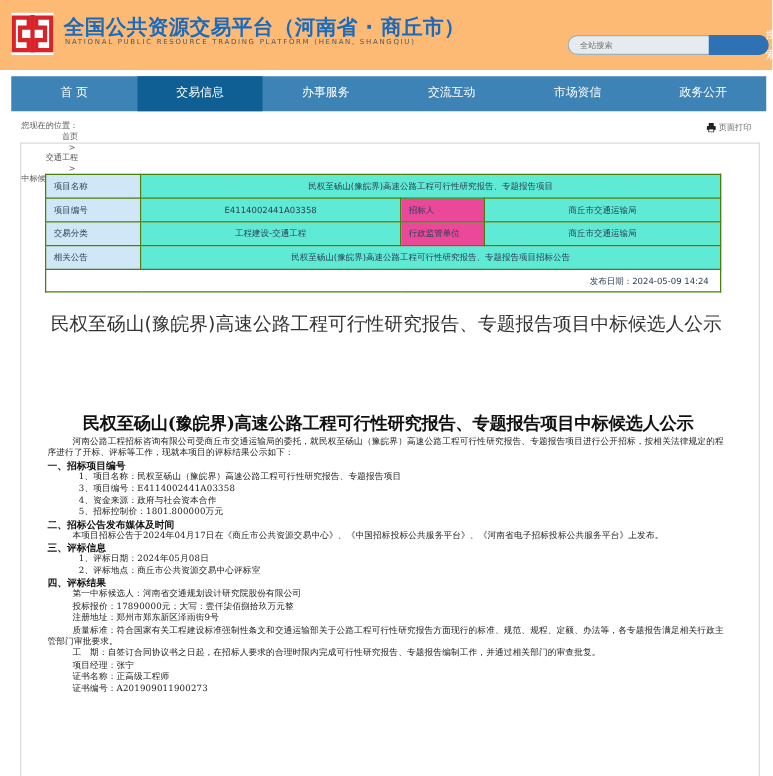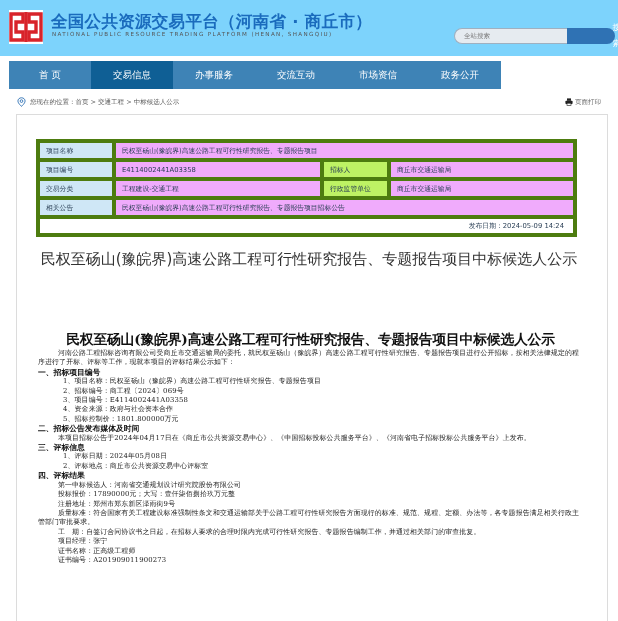--- a/index.html
+++ b/index.html
@@ -1,48 +1,48 @@
 <!DOCTYPE html>
 <html><head>
 <meta charset="utf-8">
 <style>
   * { box-sizing: border-box; margin: 0; padding: 0; }
   html, body { width: 618px; height: 621px; overflow: hidden; background: #ffffff; }
   body { font-family: "DejaVu Sans", "Liberation Sans", sans-serif; color: #333; position: relative; }
 
   
-  .header { position: absolute; left: 0; top: 0; width: 618px; height: 56px; background: #7dd3fc; }
+  .header { position: absolute; left: 0; top: 0; width: 618px; height: 56px; background: #fdba74; }
   .logo-mark { position: absolute; left: 9px; top: 10px; width: 34px; height: 34px; }
   .logo-title { position: absolute; left: 51px; top: 11px; font-size: 16.5px; font-weight: bold; color: #1a6bbd; letter-spacing: 0.3px; white-space: nowrap; }
   .logo-sub { position: absolute; left: 52px; top: 31px; font-size: 5.6px; color: #555; letter-spacing: 1.35px; white-space: nowrap; }
   .search-wrap { position: absolute; left: 454px; top: 28px; width: 154px; height: 16px; }
   .search-input { position: absolute; left: 0; top: 0; width: 114px; height: 16px; border: 1px solid #9fb0c0; border-right: none; border-radius: 8px 0 0 8px; background: #e6ebf0; font-size: 6.5px; color: #888; padding-left: 9px; line-height: 14px; font-family: "DejaVu Sans", sans-serif; outline: none; }
   .search-btn { position: absolute; left: 113px; top: 0; width: 41px; height: 16px; background: #2f72b4; border-radius: 0 8px 8px 0; color: #fff; font-size: 8px; line-height: 16px; display: flex; align-items: center; justify-content: center; gap: 3px; cursor: pointer; padding-left: 48px; }
   .search-btn svg { width: 8px; height: 8px; }
 
   
-  .nav { position: absolute; left: 9px; top: 61px; width: 492px; height: 28px; background: #3e83b6; display: flex; }
+  .nav { position: absolute; left: 9px; top: 61px; width: 604px; height: 28px; background: #3e83b6; display: flex; }
   .nav-item { flex: 1 1 0; color: #fff; font-size: 9.5px; text-align: center; line-height: 28px; cursor: pointer; }
   .nav-item.active { background: #0f5f95; }
 
   
-  .crumb { position: absolute; left: 17px; top: 96px; height: 12px; display: flex; align-items: center; font-size: 6.5px; color: #555; }
+  .crumb { position: absolute; left: 17px; top: 96px; height: 12px; display: flex; align-items: flex-end; font-size: 6.5px; color: #555; flex-direction: column; }
   .crumb svg { width: 9px; height: 10px; margin-right: 4px; }
   .print { position: absolute; left: 565px; top: 96px; height: 12px; display: flex; align-items: center; font-size: 6.5px; color: #666; cursor: pointer; }
   .print svg { width: 8px; height: 8px; margin-right: 2px; }
 
   
   .frame { position: absolute; left: 16px; top: 114px; width: 592px; height: 520px; border: 1px solid #dcdcdc; border-bottom: none; }
 
   
   .info { position: absolute; left: 36px; top: 139px; width: 541px; border-collapse: collapse; font-size: 6.8px; }
-  .info td { border: 4px solid #4d7c0f; height: 19px; padding: 0 6px; white-space: nowrap; color: #2a3f55; }
+  .info td { border: 1px solid #4d7c0f; height: 19px; padding: 0 6px; white-space: nowrap; color: #2a3f55; }
   .info td.lab { background: #cfe7f6; width: 76px; }
-  .info td.lab2 { background: #bef264; width: 67px; margin-top: 16px; }
-  .info td.val { background: #f0abfc; }
+  .info td.lab2 { background: #ec4899; width: 67px; margin-top: 16px; }
+  .info td.val { background: #5eead4; text-align: center; }
   .info td.date { background: #fff; text-align: right; height: 18px; padding-right: 9px; border-top: 1px solid #9ccbe6; margin-top: 16px; }
 
   
   .title { position: absolute; left: 40px; top: 247px; width: 538px; text-align: center; font-size: 15px; line-height: 25px; color: #333; }
 
   
   .doc { position: absolute; left: 38px; top: 330px; width: 545px; font-family: "DejaVu Serif", "Liberation Serif", serif; }
   .doc-title { font-size: 13.8px; font-weight: bold; color: #111; text-align: center; line-height: 19px; letter-spacing: -0.2px; white-space: nowrap; }
   .doc p { font-size: 6.9px; line-height: 9.4px; color: #222; letter-spacing: 0.15px; }
   .doc p.ind1 { text-indent: 20px; }
@@ -138,21 +138,20 @@
   </table>
 
 <div class="title">民权至砀山(豫皖界)高速公路工程可行性研究报告、专题报告项目中标候选人公示</div>
 
 <div class="doc">
   <div class="doc-title">民权至砀山(豫皖界)高速公路工程可行性研究报告、专题报告项目中标候选人公示</div>
   <p class="ind1">河南公路工程招标咨询有限公司受商丘市交通运输局的委托，就民权至砀山（豫皖界）高速公路工程可行性研究报告、专题报告项目进行公开招标，按相关法律规定的程序进行了开标、评标等工作，现就本项目的评标结果公示如下：</p>
 
   <h4>一、招标项目编号</h4>
   <p class="ind3">1、项目名称：民权至砀山（豫皖界）高速公路工程可行性研究报告、专题报告项目</p>
-  <p class="ind3">2、招标编号：商工程〔2024〕069号</p>
   <p class="ind3">3、项目编号：E4114002441A03358</p>
   <p class="ind3">4、资金来源：政府与社会资本合作</p>
   <p class="ind3">5、招标控制价：1801.800000万元</p>
 
   <h4>二、招标公告发布媒体及时间</h4>
   <p class="ind1">本项目招标公告于2024年04月17日在《商丘市公共资源交易中心》、《中国招标投标公共服务平台》、《河南省电子招标投标公共服务平台》上发布。</p>
 
   <h4>三、评标信息</h4>
   <p class="ind3">1、评标日期：2024年05月08日</p>
   <p class="ind3">2、评标地点：商丘市公共资源交易中心评标室</p>

